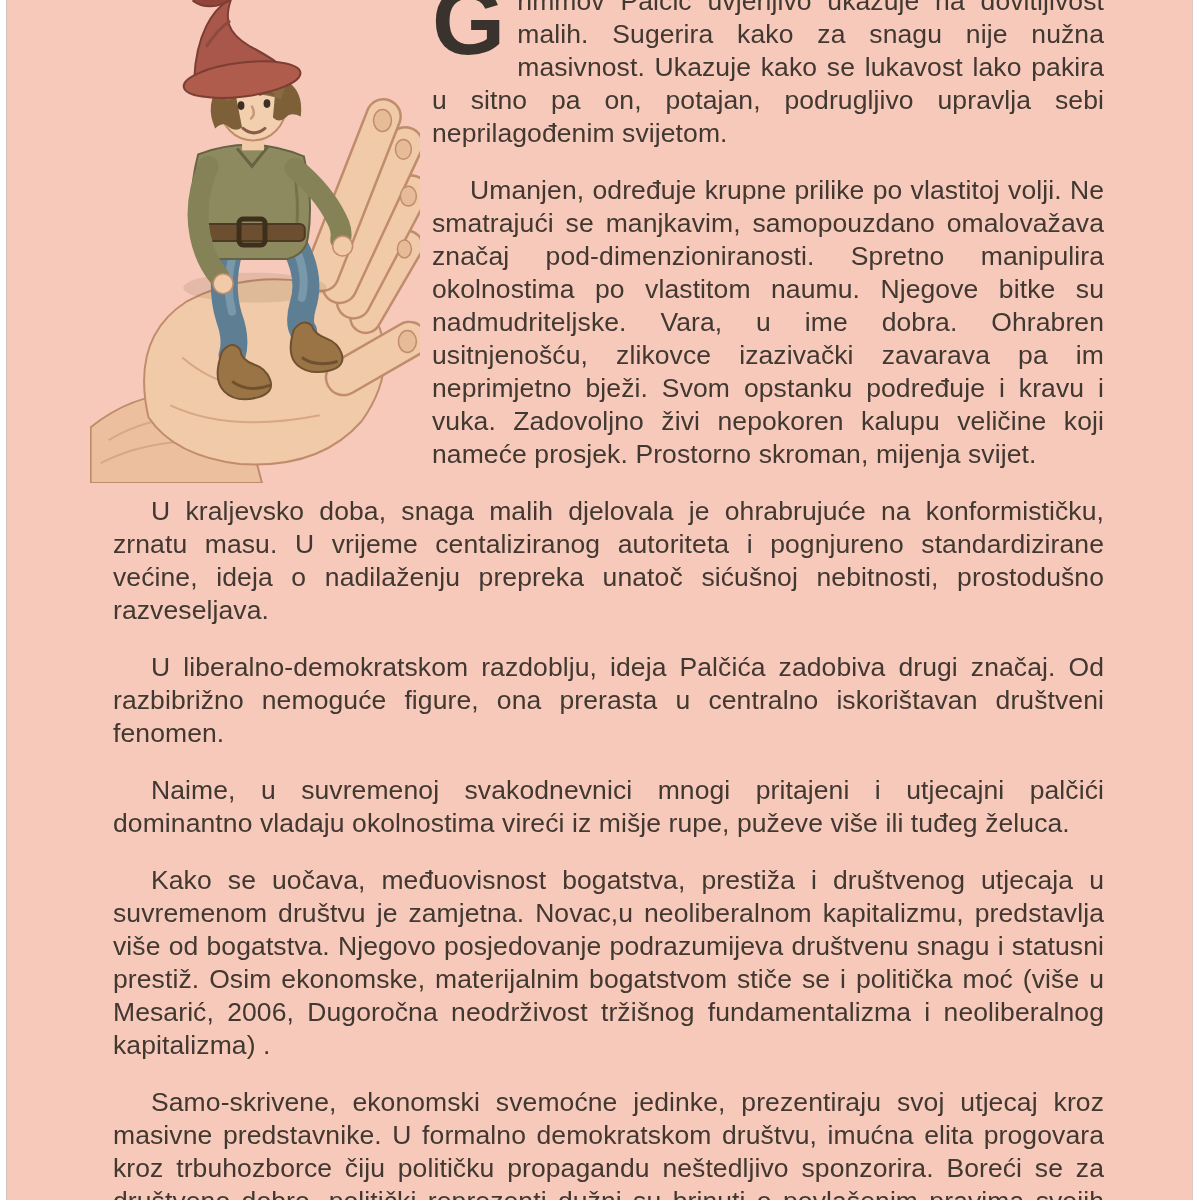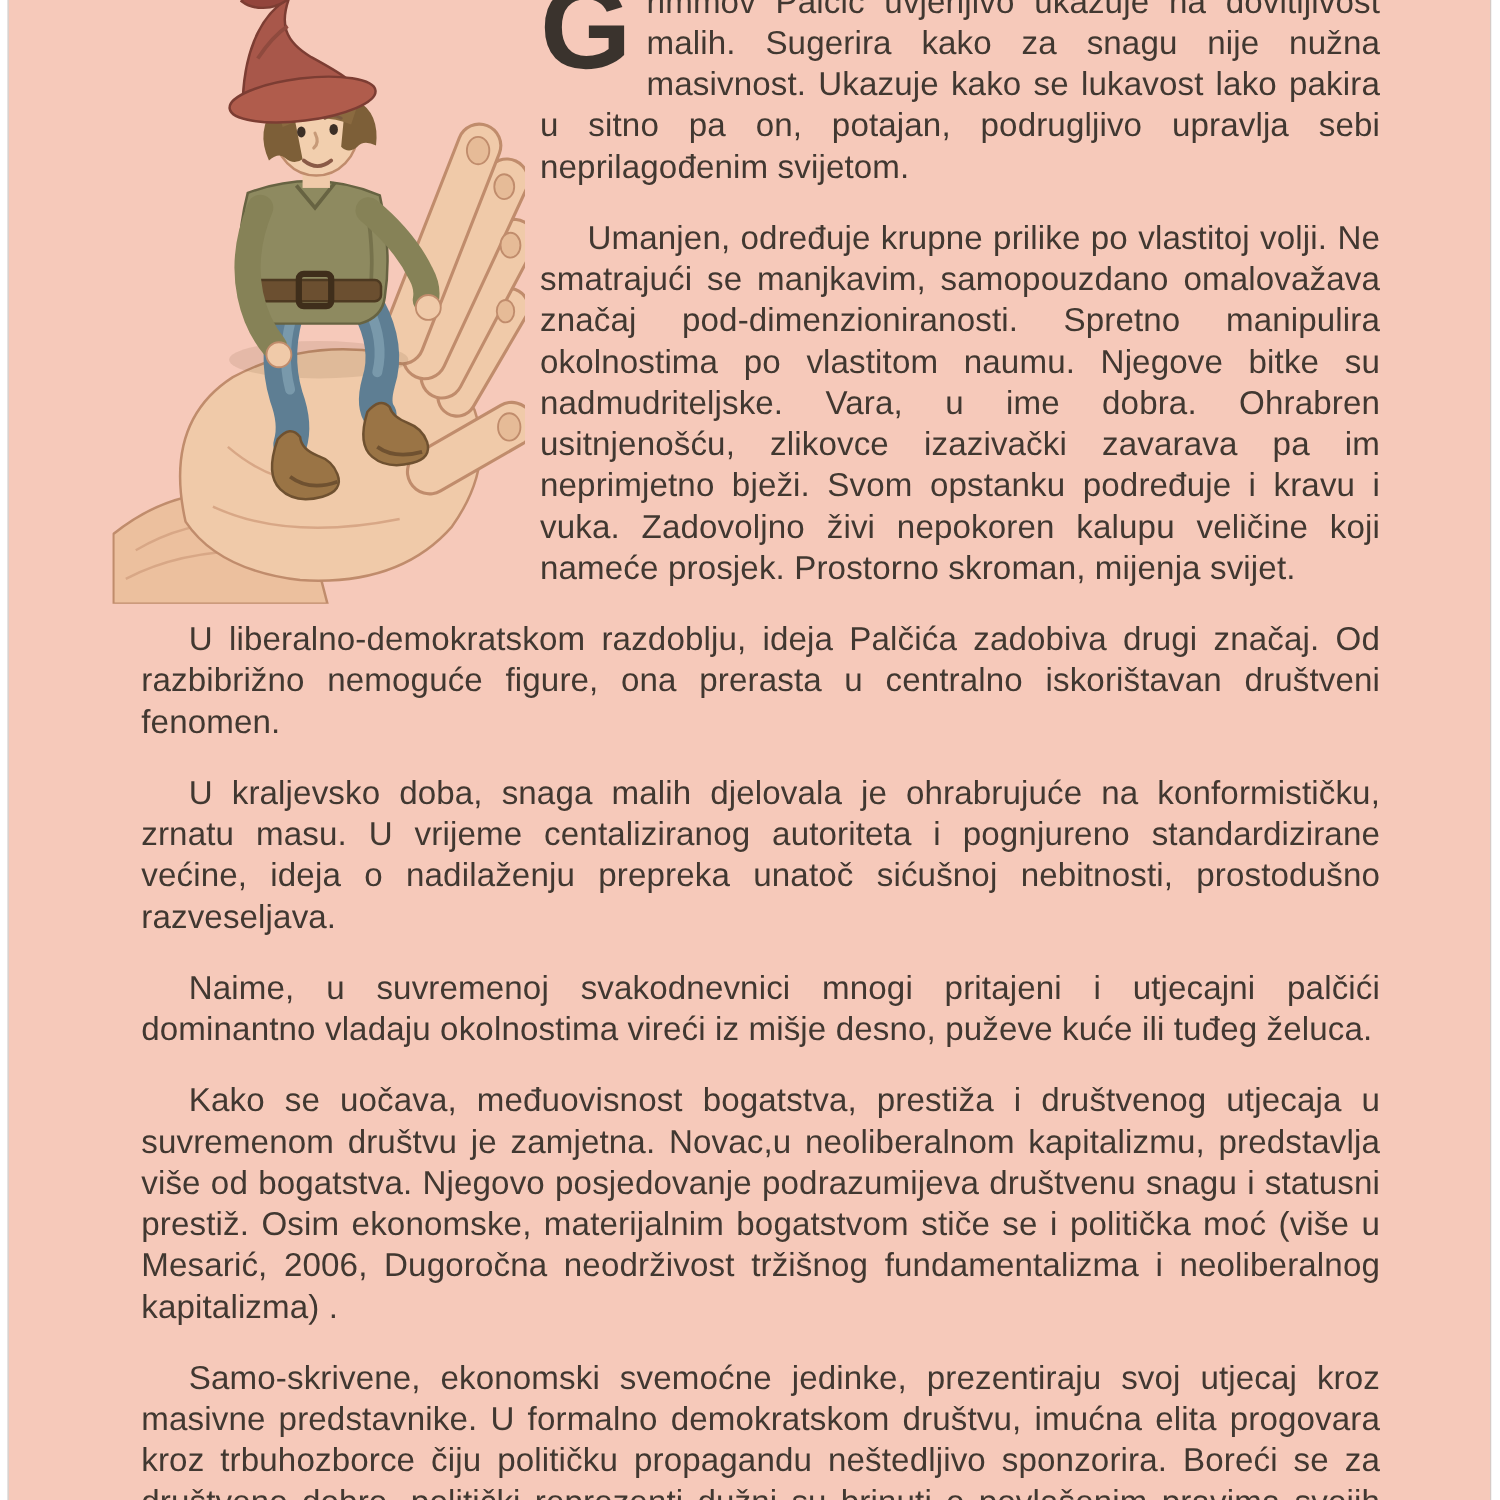--- a/index.html
+++ b/index.html
@@ -131,23 +131,23 @@
         <ellipse cx="152" cy="93" rx="59" ry="17" fill="#b05c4c" stroke="#7c3d33" stroke-width="2" transform="rotate(-7 152 93)"></ellipse>
         <path d="M116,60 Q128,42 140,34" stroke="#8f4a3e" stroke-width="3" fill="none"></path>
       </g>
     </svg>
   </figure>
 
   <p class="first"><span class="dropcap">G</span><span>rimmov Palčić uvjerljivo ukazuje na dovitljivost malih. Sugerira kako za snagu nije nužna masivnost. Ukazuje kako se lukavost lako pakira u sitno pa on, potajan, podrugljivo upravlja sebi neprilagođenim svijetom.</span></p>
 
   <p>Umanjen, određuje krupne prilike po vlastitoj volji. Ne smatrajući se manjkavim, samopouzdano omalovažava značaj pod-dimenzioniranosti. Spretno manipulira okolnostima po vlastitom naumu. Njegove bitke su nadmudriteljske. Vara, u ime dobra. Ohrabren usitnjenošću, zlikovce izazivački zavarava pa im neprimjetno bježi. Svom opstanku podređuje i kravu i vuka. Zadovoljno živi nepokoren kalupu veličine koji nameće prosjek. Prostorno skroman, mijenja svijet.</p>
 
+  <p>U kraljevsko doba, snaga malih djelovala je ohrabrujuće na konformističku, zrnatu masu. U vrijeme centaliziranog autoriteta i pognjureno standardizirane većine, ideja o nadilaženju prepreka unatoč sićušnoj nebitnosti, prostodušno razveseljava.</p>
+
   <p>U liberalno-demokratskom razdoblju, ideja Palčića zadobiva drugi značaj. Od razbibrižno nemoguće figure, ona prerasta u centralno iskorištavan društveni fenomen.</p>
 
-  <p>U kraljevsko doba, snaga malih djelovala je ohrabrujuće na konformističku, zrnatu masu. U vrijeme centaliziranog autoriteta i pognjureno standardizirane većine, ideja o nadilaženju prepreka unatoč sićušnoj nebitnosti, prostodušno razveseljava.</p>
-
-  <p>Naime, u suvremenoj svakodnevnici mnogi pritajeni i utjecajni palčići dominantno vladaju okolnostima vireći iz mišje desno, puževe kuće ili tuđeg želuca.</p>
+  <p>Naime, u suvremenoj svakodnevnici mnogi pritajeni i utjecajni palčići dominantno vladaju okolnostima vireći iz mišje rupe, puževe više ili tuđeg želuca.</p>
 
   <p>Kako se uočava, međuovisnost bogatstva, prestiža i društvenog utjecaja u suvremenom društvu je zamjetna. Novac,u neoliberalnom kapitalizmu, predstavlja više od bogatstva. Njegovo posjedovanje podrazumijeva društvenu snagu i statusni prestiž. Osim ekonomske, materijalnim bogatstvom stiče se i politička moć (više u Mesarić, 2006, Dugoročna neodrživost tržišnog fundamentalizma i neoliberalnog kapitalizma) .</p>
 
   <p>Samo-skrivene, ekonomski svemoćne jedinke, prezentiraju svoj utjecaj kroz masivne predstavnike. U formalno demokratskom društvu, imućna elita progovara kroz trbuhozborce čiju političku propagandu neštedljivo sponzorira. Boreći se za društveno dobro, politički reprezenti dužni su brinuti o povlašenim pravima svojih pokrovitelja. U takvim okolnostima, a u ime održavanja društvene stabilnosti, ekonomska pozicija velikih društvenih grupa se ne propituje. U svojim politikama, i lijevo i desno orijentirane strane, ujednačuju privredni</p>
 
 </div>
 
 </body></html>

